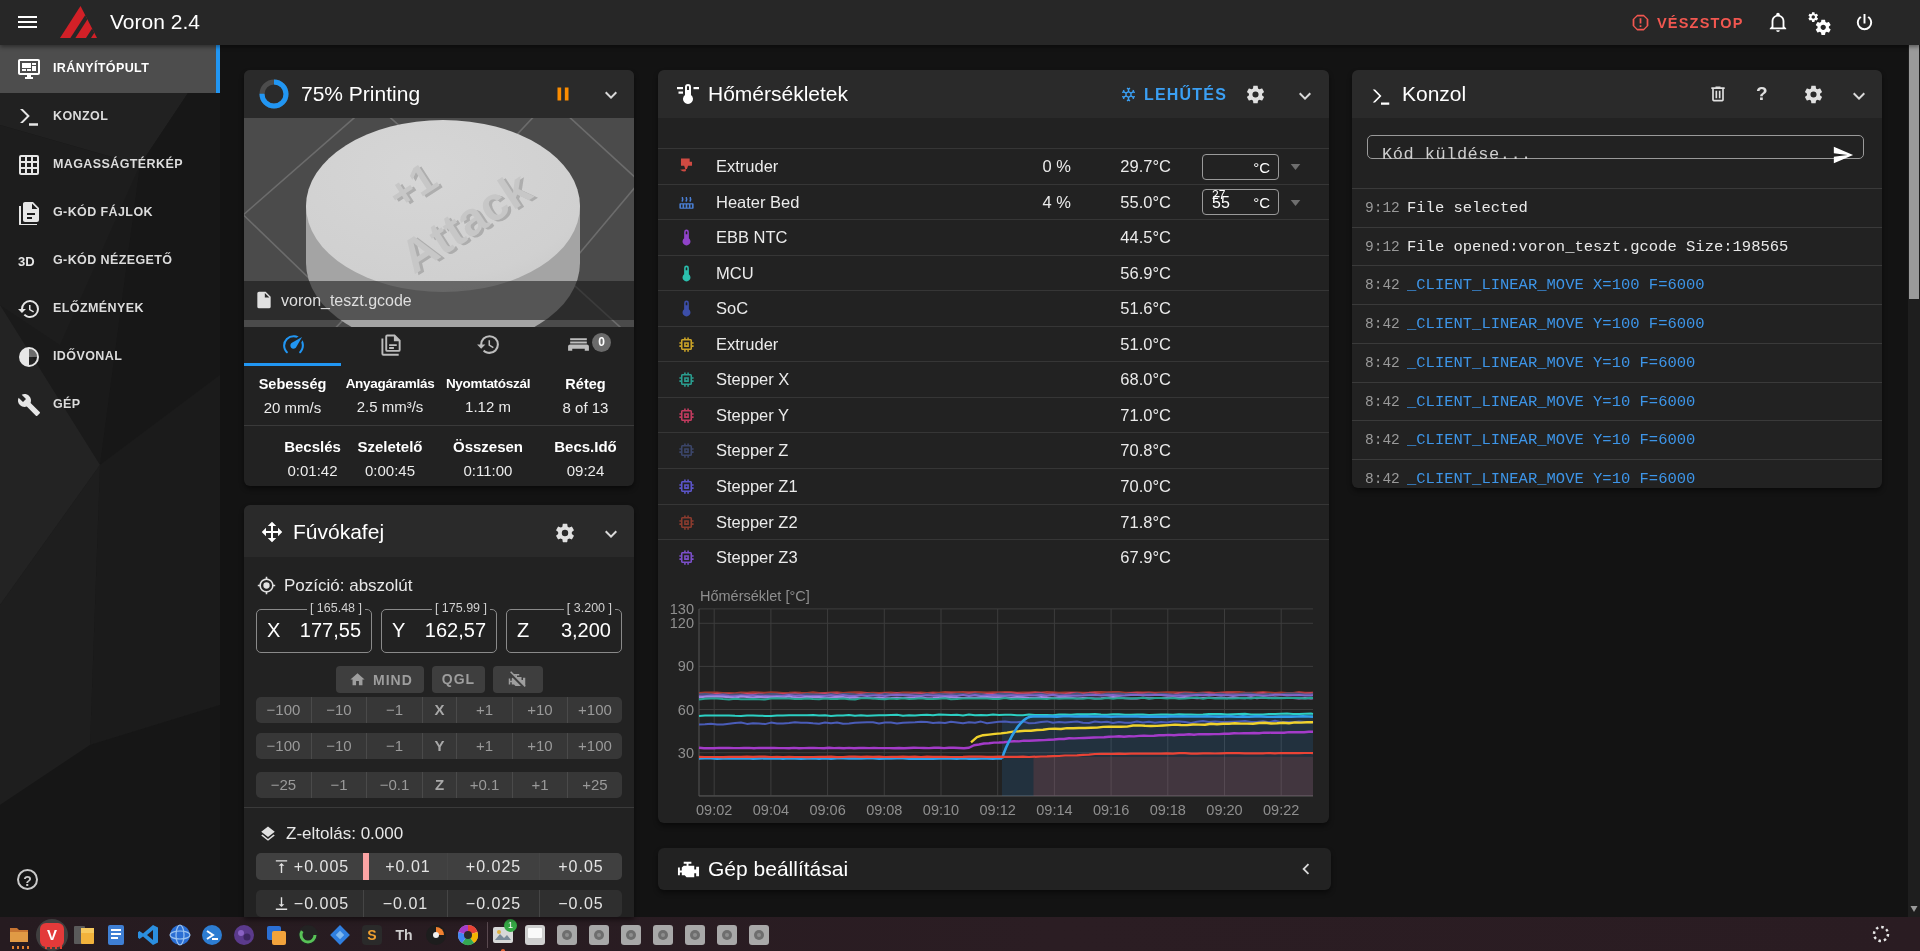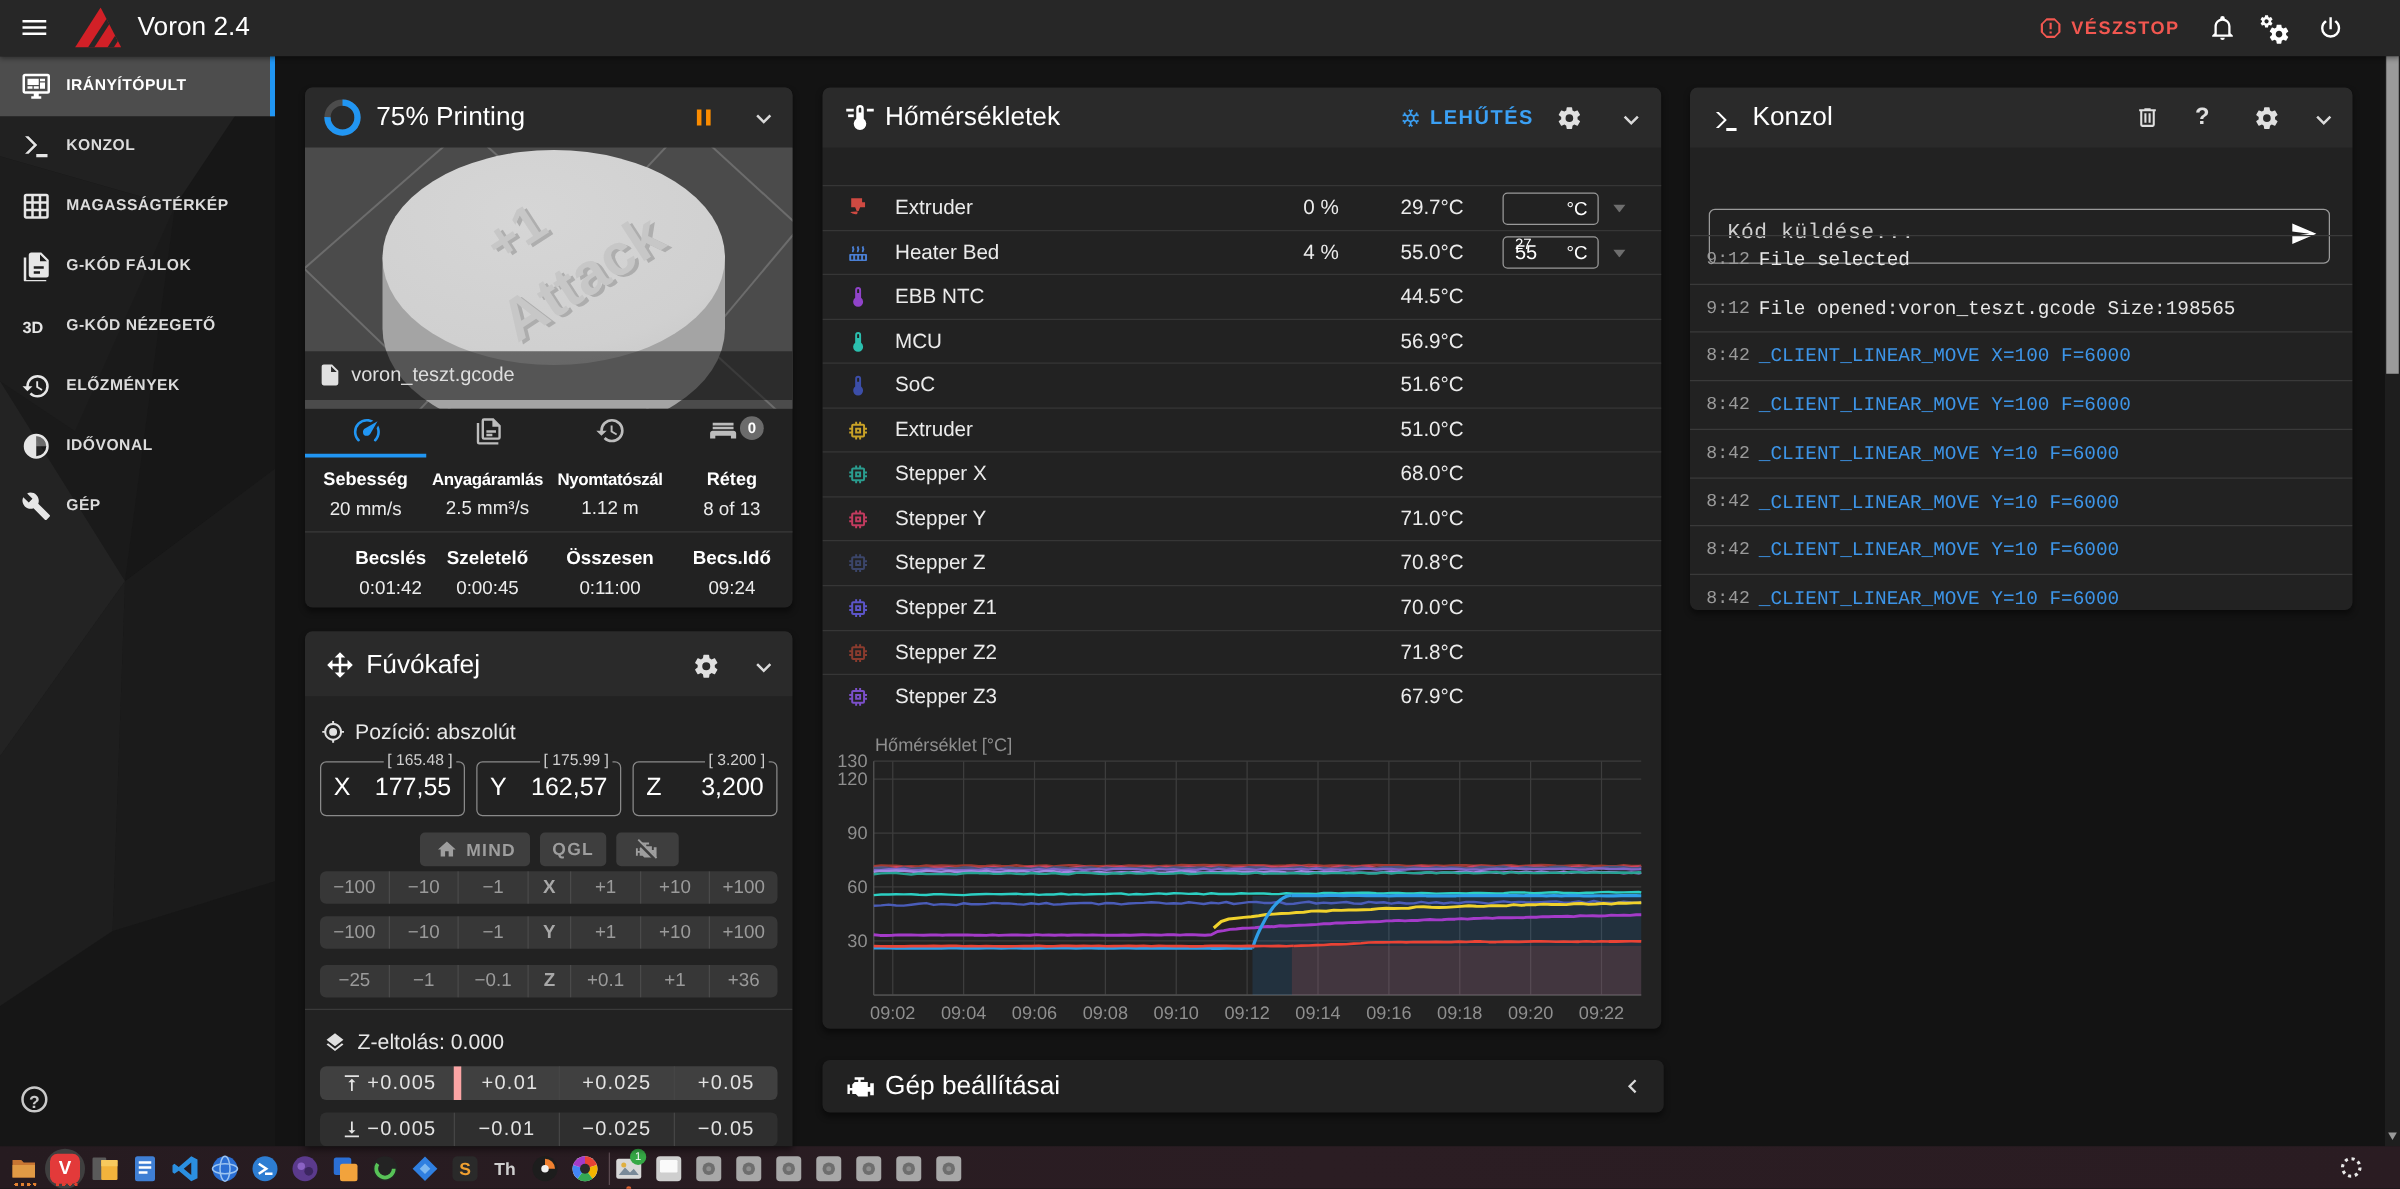--- a/index.html
+++ b/index.html
@@ -488,21 +488,21 @@
         </div>
       </div>
     <div class="abs" id="jogz" style="left:12px;top:267px;">
         <div style="position:relative;width:366px;height:26px;background:#373737;border-radius:5px;overflow:hidden;">
           <div style="position:absolute;left:0px;top:0;width:55px;height:26px;text-align:center;line-height:26px;font-size:15px;color:#9a9a9a;">−25</div>
           <div style="position:absolute;left:55px;top:0;width:55px;height:26px;border-left:1px solid #4a4a4a;text-align:center;line-height:26px;font-size:15px;color:#9a9a9a;">−1</div>
           <div style="position:absolute;left:110px;top:0;width:56px;height:26px;border-left:1px solid #4a4a4a;text-align:center;line-height:26px;font-size:15px;color:#9a9a9a;">−0.1</div>
           <div style="position:absolute;left:166px;top:0;width:34px;height:26px;border-left:1px solid #4a4a4a;text-align:center;line-height:26px;font-size:15px;font-weight:bold;color:#a8a8a8;">Z</div>
           <div style="position:absolute;left:200px;top:0;width:56px;height:26px;border-left:1px solid #4a4a4a;text-align:center;line-height:26px;font-size:15px;color:#9a9a9a;">+0.1</div>
           <div style="position:absolute;left:256px;top:0;width:55px;height:26px;border-left:1px solid #4a4a4a;text-align:center;line-height:26px;font-size:15px;color:#9a9a9a;">+1</div>
-          <div style="position:absolute;left:311px;top:0;width:55px;height:26px;border-left:1px solid #4a4a4a;text-align:center;line-height:26px;font-size:15px;color:#9a9a9a;">+36</div>
+          <div style="position:absolute;left:311px;top:0;width:55px;height:26px;border-left:1px solid #4a4a4a;text-align:center;line-height:26px;font-size:15px;color:#9a9a9a;">+25</div>
         </div>
       </div>
 
     <div class="abs" style="left:0px;top:302px;width:390px;border-top:1px solid #3a3a3a;"></div>
 
     <svg class="abs" style="left:15px;top:320px;" width="18" height="18" viewBox="0 0 24 24">
         <path fill="#e0e0e0" d="M12,16L19.36,10.27L21,9L12,2L3,9L4.63,10.27M12,18.54L4.62,12.81L3,14.07L12,21.07L21,14.07L19.37,12.8L12,18.54Z"></path>
       </svg>
     <div class="abs" style="left:42px;top:319px;font-size:17px;color:#e8e8e8;">Z-eltolás: 0.000</div>
 
@@ -771,21 +771,21 @@
         <path fill="#e0e0e0" d="M9,3V4H4V6H5V19A2,2 0 0,0 7,21H17A2,2 0 0,0 19,19V6H20V4H15V3H9M7,6H17V19H7V6M9,8V17H11V8H9M13,8V17H15V8H13Z"></path>
       </svg>
     <div class="abs" style="left:404px;top:13px;font-size:19px;font-weight:bold;color:#e0e0e0;">?</div>
     <svg class="abs" style="left:451px;top:14px;" width="21" height="21" viewBox="0 0 24 24">
         <path fill="#e0e0e0" d="M12,15.5A3.5,3.5 0 0,1 8.5,12A3.5,3.5 0 0,1 12,8.5A3.5,3.5 0 0,1 15.5,12A3.5,3.5 0 0,1 12,15.5M19.43,12.97C19.47,12.65 19.5,12.33 19.5,12C19.5,11.67 19.47,11.34 19.43,11L21.54,9.37C21.73,9.22 21.78,8.95 21.66,8.73L19.66,5.27C19.54,5.05 19.27,4.96 19.05,5.05L16.56,6.05C16.04,5.66 15.5,5.32 14.87,5.07L14.5,2.42C14.46,2.18 14.25,2 14,2H10C9.75,2 9.54,2.18 9.5,2.42L9.13,5.07C8.5,5.32 7.96,5.66 7.44,6.05L4.95,5.05C4.73,4.96 4.46,5.05 4.34,5.27L2.34,8.73C2.21,8.95 2.27,9.22 2.46,9.37L4.57,11C4.53,11.34 4.5,11.67 4.5,12C4.5,12.33 4.53,12.65 4.57,12.97L2.46,14.63C2.27,14.78 2.21,15.05 2.34,15.27L4.34,18.73C4.46,18.95 4.73,19.03 4.95,18.95L7.44,17.94C7.96,18.34 8.5,18.68 9.13,18.93L9.5,21.58C9.54,21.82 9.75,22 10,22H14C14.25,22 14.46,21.82 14.5,21.58L14.87,18.93C15.5,18.67 16.04,18.34 16.56,17.94L19.05,18.95C19.27,19.03 19.54,18.95 19.66,18.73L21.66,15.27C21.78,15.05 21.73,14.78 21.54,14.63L19.43,12.97Z"></path>
       </svg>
     <svg class="abs" style="left:495px;top:14px;" width="24" height="24" viewBox="0 0 24 24">
         <path fill="#d9d9d9" d="M7.41,8.58L12,13.17L16.59,8.58L18,10L12,16L6,10L7.41,8.58Z"></path>
       </svg>
 
-    <div class="abs" style="left:15px;top:65px;width:497px;height:44px;border:1px solid #9a9a9a;border-radius:5px;margin-top:32px;">
+    <div class="abs" style="left:15px;top:65px;width:497px;height:24px;border:1px solid #9a9a9a;border-radius:5px;">
       <div class="abs mono" style="left:14px;top:9px;font-size:17px;color:#cfcfcf;letter-spacing:0.5px;">Kód küldése...</div>
       <svg class="abs" style="left:464px;top:8px;" width="22" height="22" viewBox="0 0 24 24">
           <path fill="#fff" d="M2,21L23,12L2,3V10L17,12L2,14V21Z"></path>
         </svg>
     </div>
     <div class="abs" id="conrows" style="left:0;top:118px;width:530px;">
         <div style="position:absolute;left:0;top:0px;width:530px;height:38.7px;border-top:1px solid #3a3a3a;">
           <span class="mono" style="position:absolute;left:13px;top:11px;font-size:14.5px;color:#9a9a9a;">9:12</span>
           <span class="mono" style="position:absolute;left:55px;top:10px;font-size:15.5px;color:#e8e8e8;white-space:nowrap;">File selected</span>
         </div>

